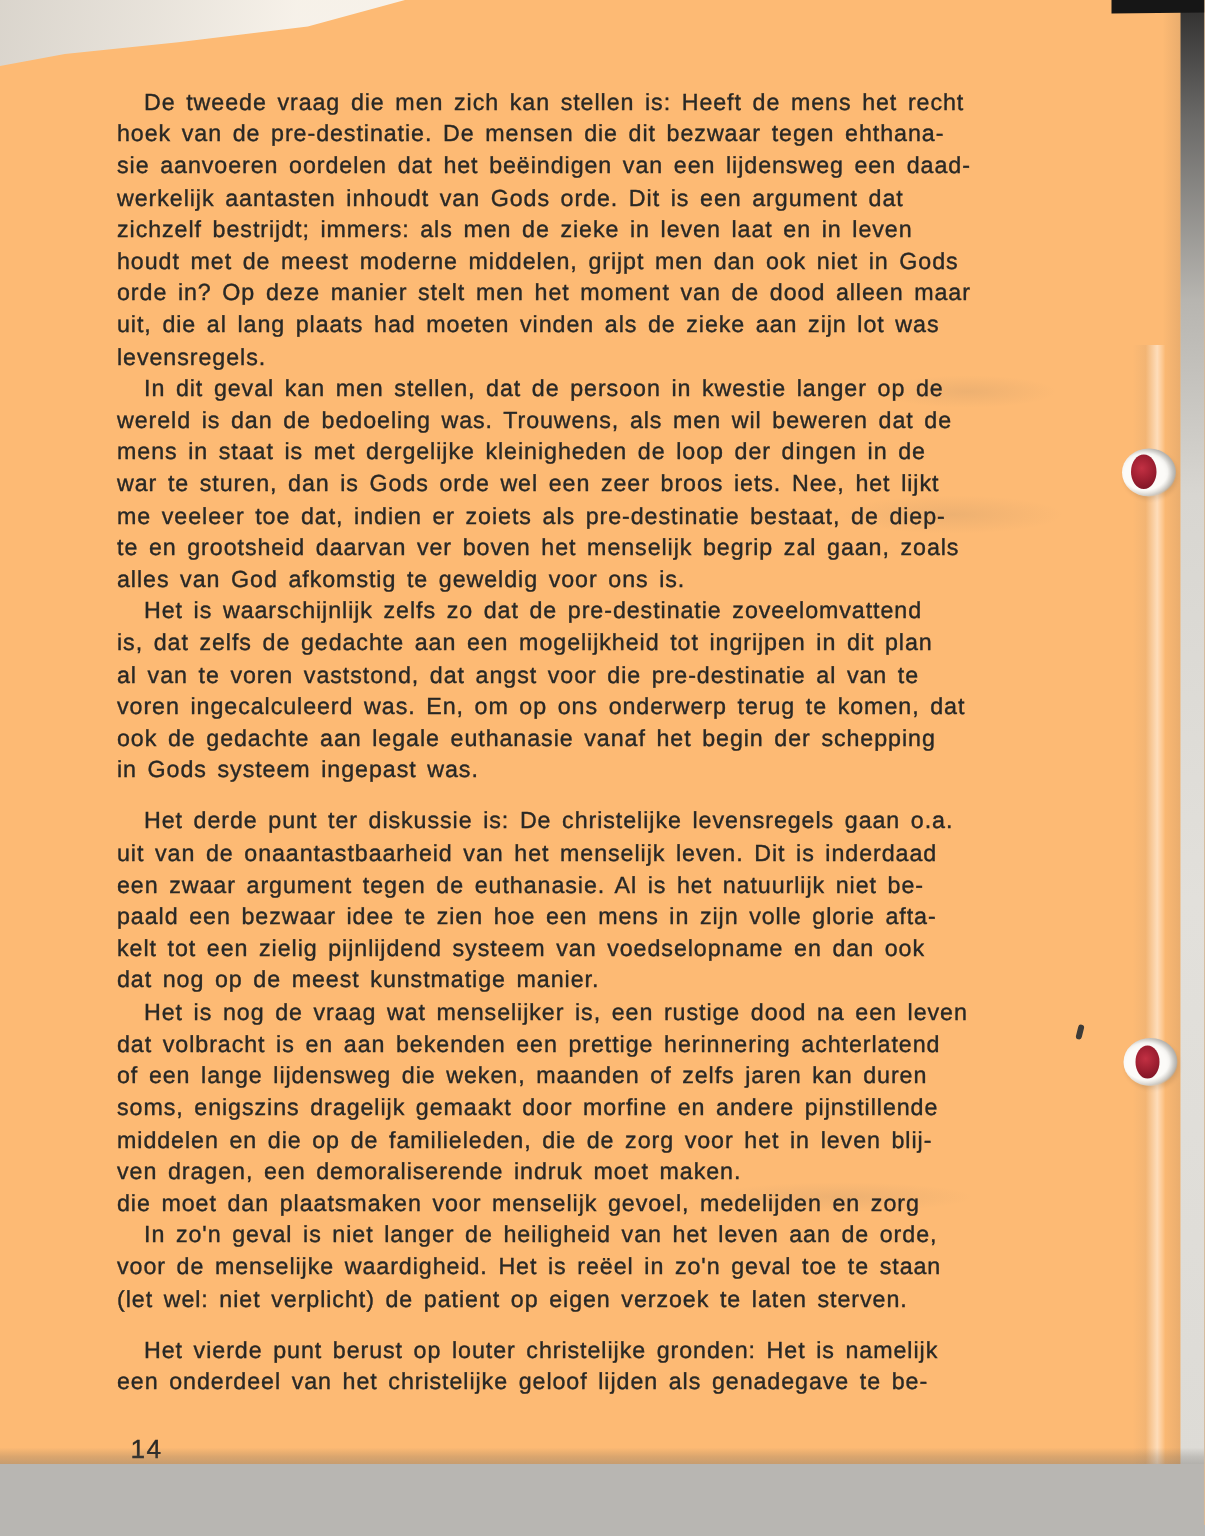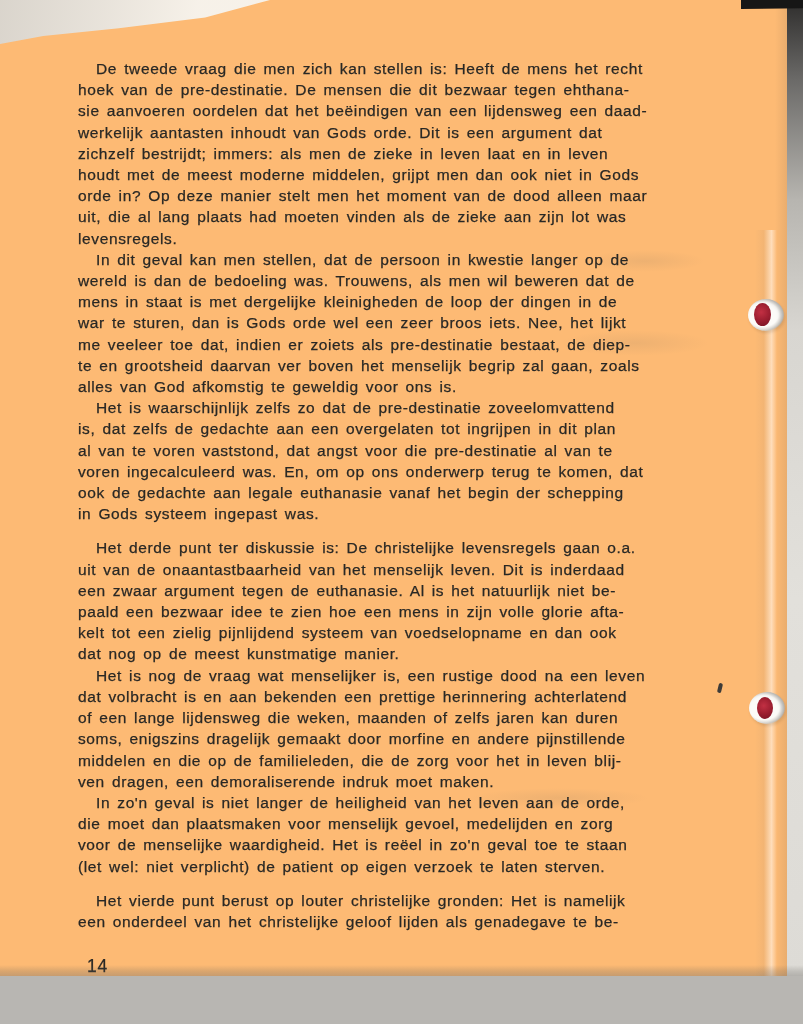--- a/index.html
+++ b/index.html
@@ -116,21 +116,21 @@
         <div class="line first">In dit geval kan men stellen, dat de persoon in kwestie langer op de</div>
         <div class="line">wereld is dan de bedoeling was. Trouwens, als men wil beweren dat de</div>
         <div class="line">mens in staat is met dergelijke kleinigheden de loop der dingen in de</div>
         <div class="line">war te sturen, dan is Gods orde wel een zeer broos iets. Nee, het lijkt</div>
         <div class="line">me veeleer toe dat, indien er zoiets als pre-destinatie bestaat, de diep-</div>
         <div class="line">te en grootsheid daarvan ver boven het menselijk begrip zal gaan, zoals</div>
         <div class="line">alles van God afkomstig te geweldig voor ons is.</div>
       </div>
       <div class="para">
         <div class="line first">Het is waarschijnlijk zelfs zo dat de pre-destinatie zoveelomvattend</div>
-        <div class="line">is, dat zelfs de gedachte aan een overgelaten tot ingrijpen in dit plan</div>
+        <div class="line">is, dat zelfs de gedachte aan een mogelijkheid tot ingrijpen in dit plan</div>
         <div class="line">al van te voren vaststond, dat angst voor die pre-destinatie al van te</div>
         <div class="line">voren ingecalculeerd was. En, om op ons onderwerp terug te komen, dat</div>
         <div class="line">ook de gedachte aan legale euthanasie vanaf het begin der schepping</div>
         <div class="line">in Gods systeem ingepast was.</div>
       </div>
       <div class="para gap">
         <div class="line first">Het derde punt ter diskussie is: De christelijke levensregels gaan o.a.</div>
         <div class="line">uit van de onaantastbaarheid van het menselijk leven. Dit is inderdaad</div>
         <div class="line">een zwaar argument tegen de euthanasie. Al is het natuurlijk niet be-</div>
         <div class="line">paald een bezwaar idee te zien hoe een mens in zijn volle glorie afta-</div>
@@ -139,22 +139,22 @@
       </div>
       <div class="para">
         <div class="line first">Het is nog de vraag wat menselijker is, een rustige dood na een leven</div>
         <div class="line">dat volbracht is en aan bekenden een prettige herinnering achterlatend</div>
         <div class="line">of een lange lijdensweg die weken, maanden of zelfs jaren kan duren</div>
         <div class="line">soms, enigszins dragelijk gemaakt door morfine en andere pijnstillende</div>
         <div class="line">middelen en die op de familieleden, die de zorg voor het in leven blij-</div>
         <div class="line">ven dragen, een demoraliserende indruk moet maken.</div>
       </div>
       <div class="para">
+        <div class="line">die moet dan plaatsmaken voor menselijk gevoel, medelijden en zorg</div>
         <div class="line first">In zo'n geval is niet langer de heiligheid van het leven aan de orde,</div>
-        <div class="line">die moet dan plaatsmaken voor menselijk gevoel, medelijden en zorg</div>
         <div class="line">voor de menselijke waardigheid. Het is reëel in zo'n geval toe te staan</div>
         <div class="line">(let wel: niet verplicht) de patient op eigen verzoek te laten sterven.</div>
       </div>
       <div class="para gap">
         <div class="line first">Het vierde punt berust op louter christelijke gronden: Het is namelijk</div>
         <div class="line">een onderdeel van het christelijke geloof lijden als genadegave te be-</div>
       </div>
     </div>
 
   <div class="page-number">14</div>

